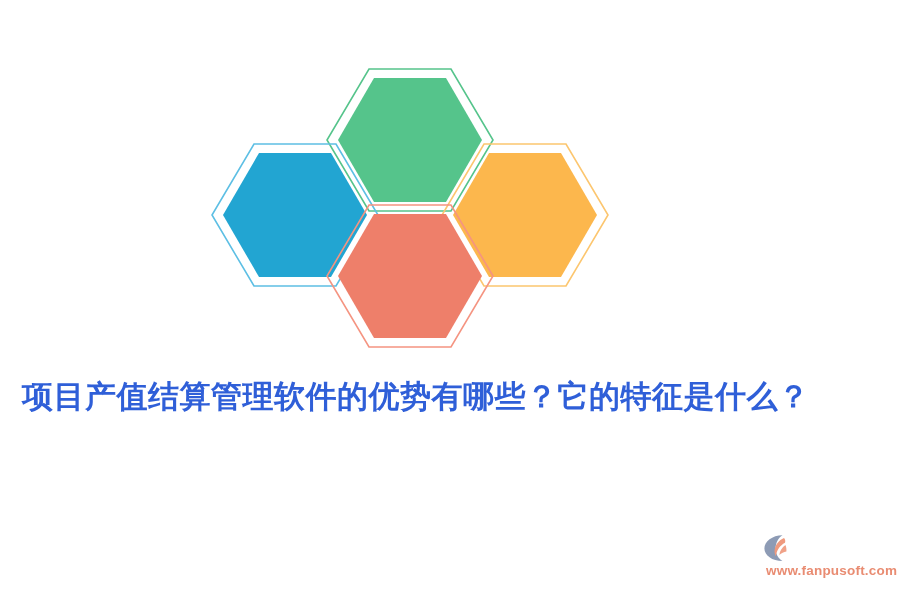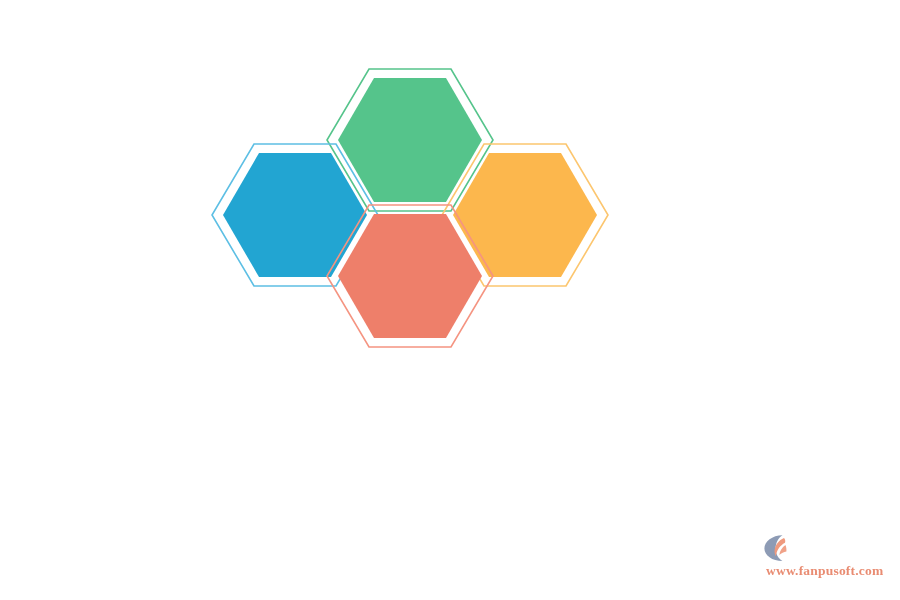--- a/index.html
+++ b/index.html
@@ -85,21 +85,21 @@
     white-space: nowrap;
     line-height: 30px;
   }
   #brand-url {
     position: absolute;
     left: 4px;
     top: 32px;
     font-size: 13.5px;
     font-weight: 700;
     color: #e98c72;
-    font-family: Liberation Serif, serif;
+    font-family: Liberation Sans, sans-serif;
     letter-spacing: 0.2px;
     white-space: nowrap;
   }
 </style>
 </head>
 <body>
 
 <div id="canvas">
 
   <div id="hex-graphic">
@@ -120,20 +120,21 @@
         <polygon points="330,98 366,98 402,160 366,222 294,222 258,160 294,98" fill="#fcb74d"></polygon>
       </g>
 
       <g>
         <polygon points="215,150 256,150 298,221 256,292 174,292 132,221 174,150" fill="none" stroke="#f59481" stroke-width="1.6"></polygon>
         <polygon points="215,159 251,159 287,221 251,283 179,283 143,221 179,159" fill="#ee7f6a"></polygon>
       </g>
     </svg>
   </div>
 
+  <div id="headline">项目产值结算管理软件的优势有哪些？它的特征是什么？</div>
 
   <div id="brand">
     <div id="brand-row">
       <svg id="brand-mark" viewBox="0 0 30 30" xmlns="http://www.w3.org/2000/svg" aria-hidden="true">
 
         <path d="M20.5 2.2 C10.2 2.2 2.4 8.6 2.4 15.4 C2.4 22.2 10.2 28.0 20.5 28.0
                  C16.4 25.4 13.6 21.0 13.6 15.4 C13.6 9.8 16.4 4.8 20.5 2.2 Z" fill="#8d9bb5"></path>
 
         <path d="M22.0 5.0 C16.8 7.2 13.2 11.8 12.6 17.4 C12.4 19.6 12.9 21.6 13.9 23.2
                  C14.6 17.4 18.0 12.4 23.0 9.8 C23.6 8.1 23.2 6.3 22.0 5.0 Z" fill="#ef9a7e"></path>

